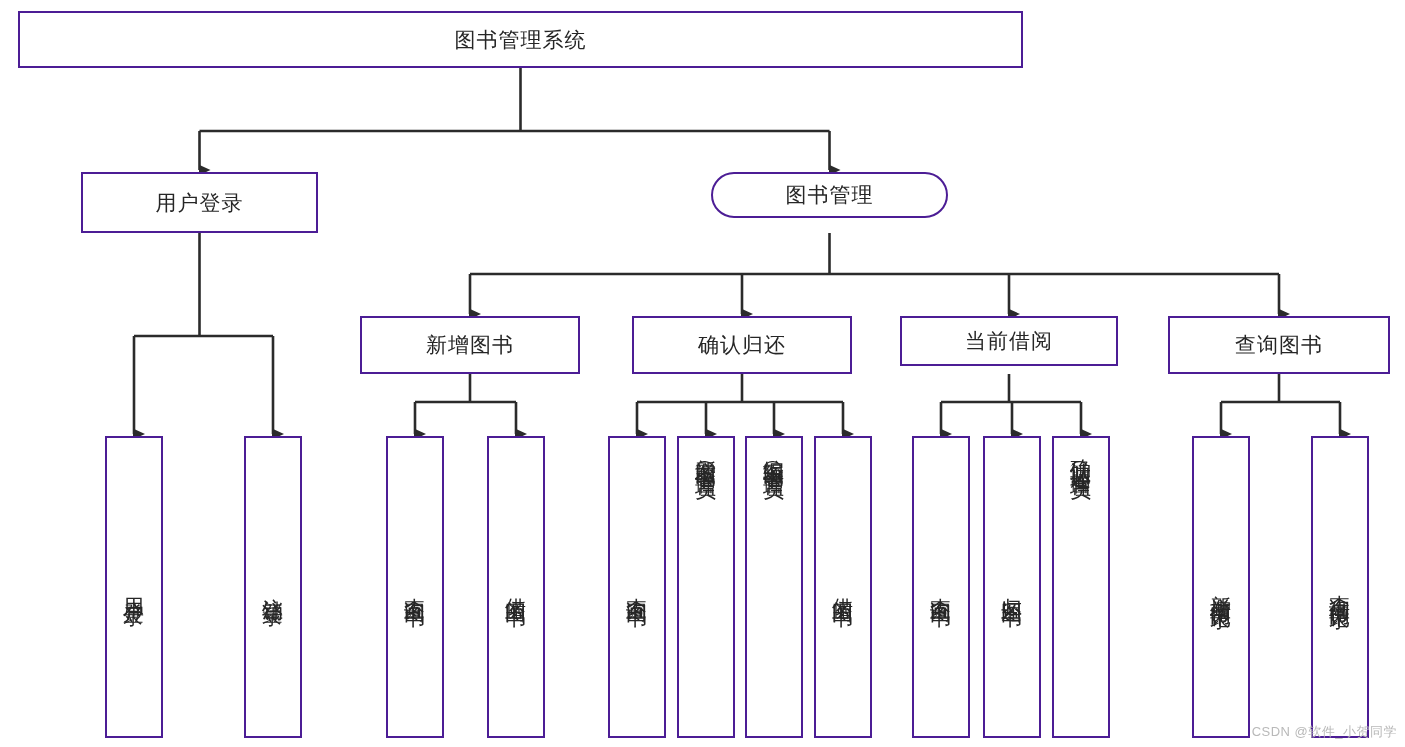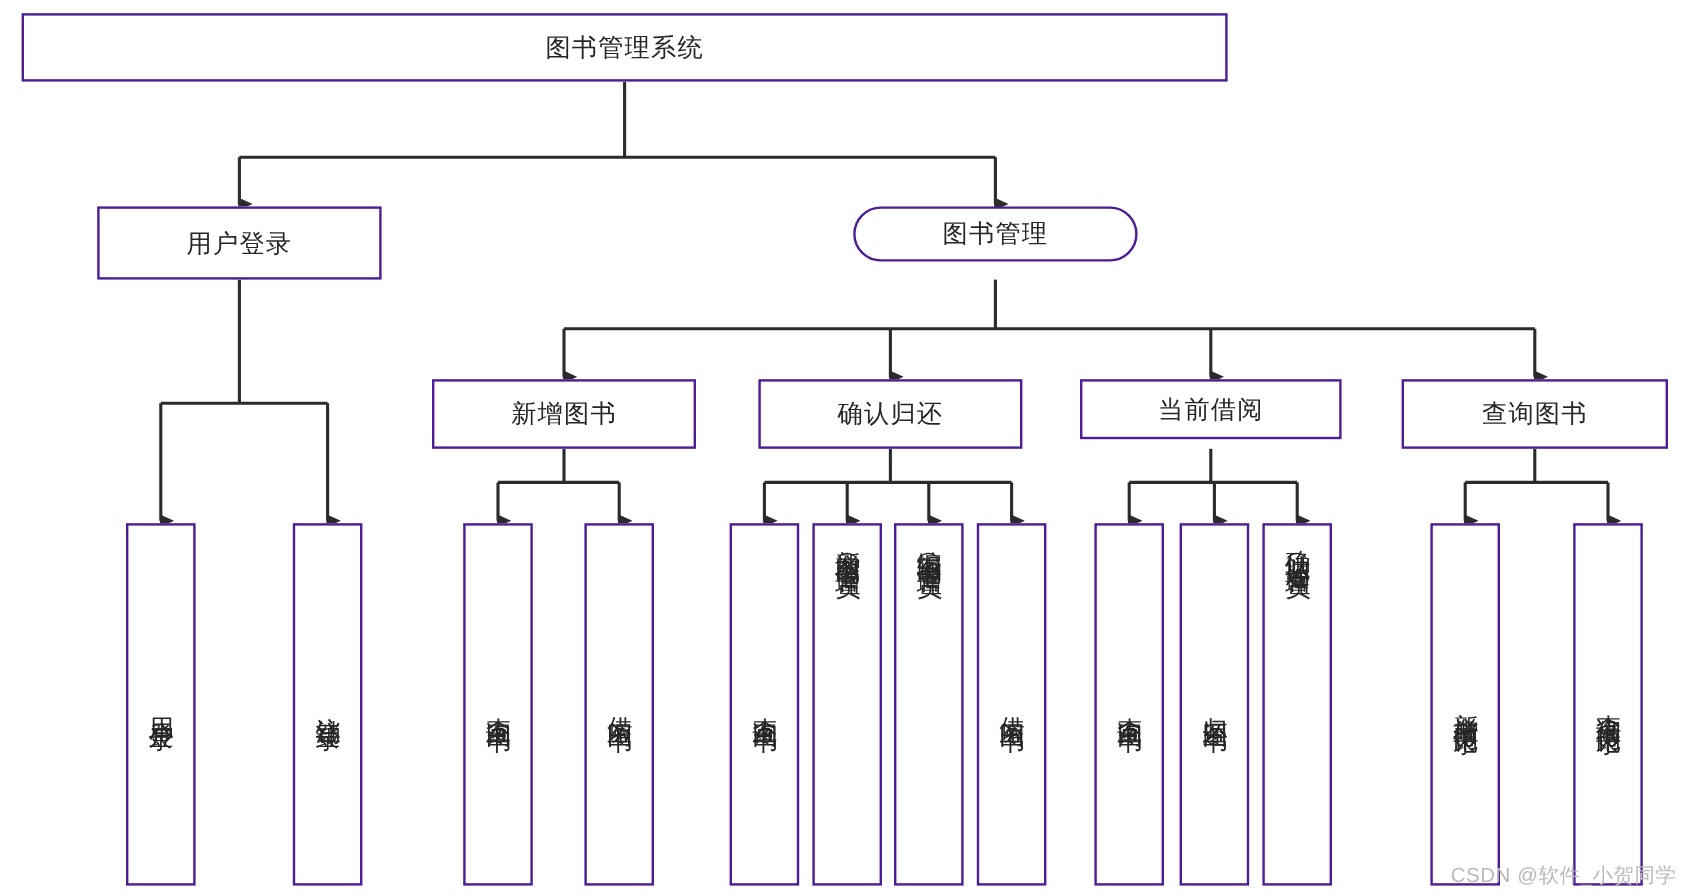--- a/index.html
+++ b/index.html
@@ -57,21 +57,21 @@
     display: block;
     white-space: nowrap;
   }
   .node.v .lbl {
     white-space: normal;
   }
   #watermark {
     position: absolute;
     right: 8px;
     bottom: 6px;
-    font-size: 17px;
+    font-size: 13px;
     color: #b9b9b9;
     letter-spacing: 0.5px;
     white-space: nowrap;
   }
 </style>
 </head>
 <body>
 
 <div id="canvas">
 

